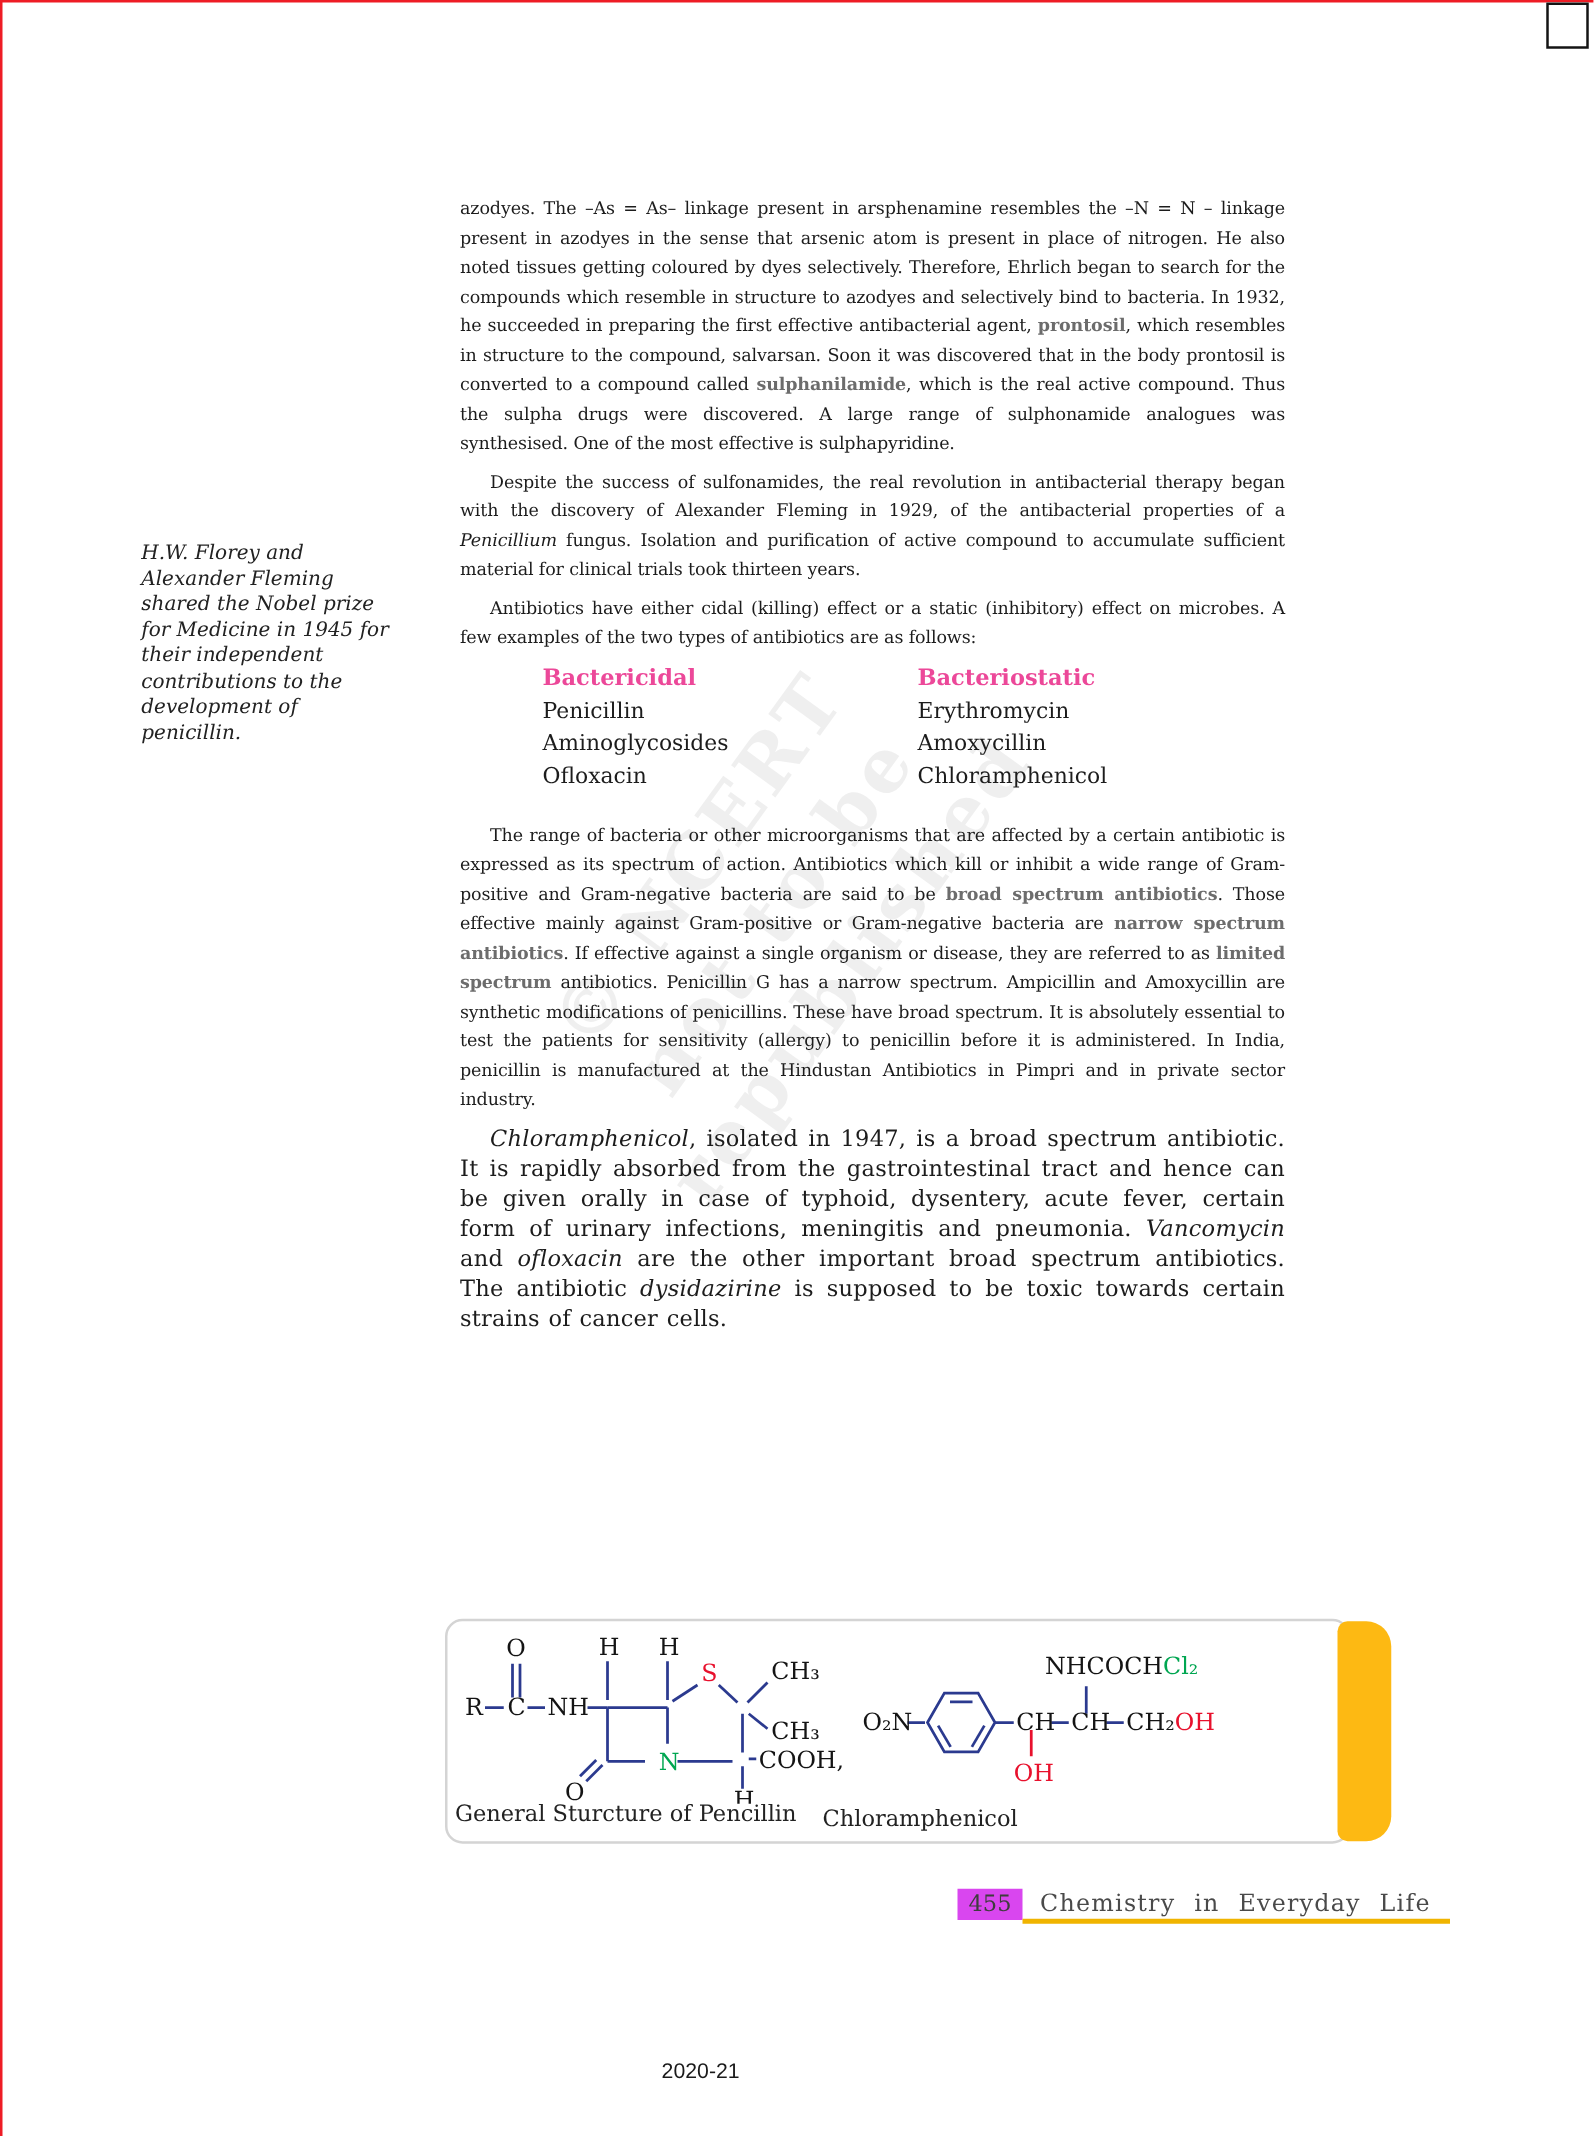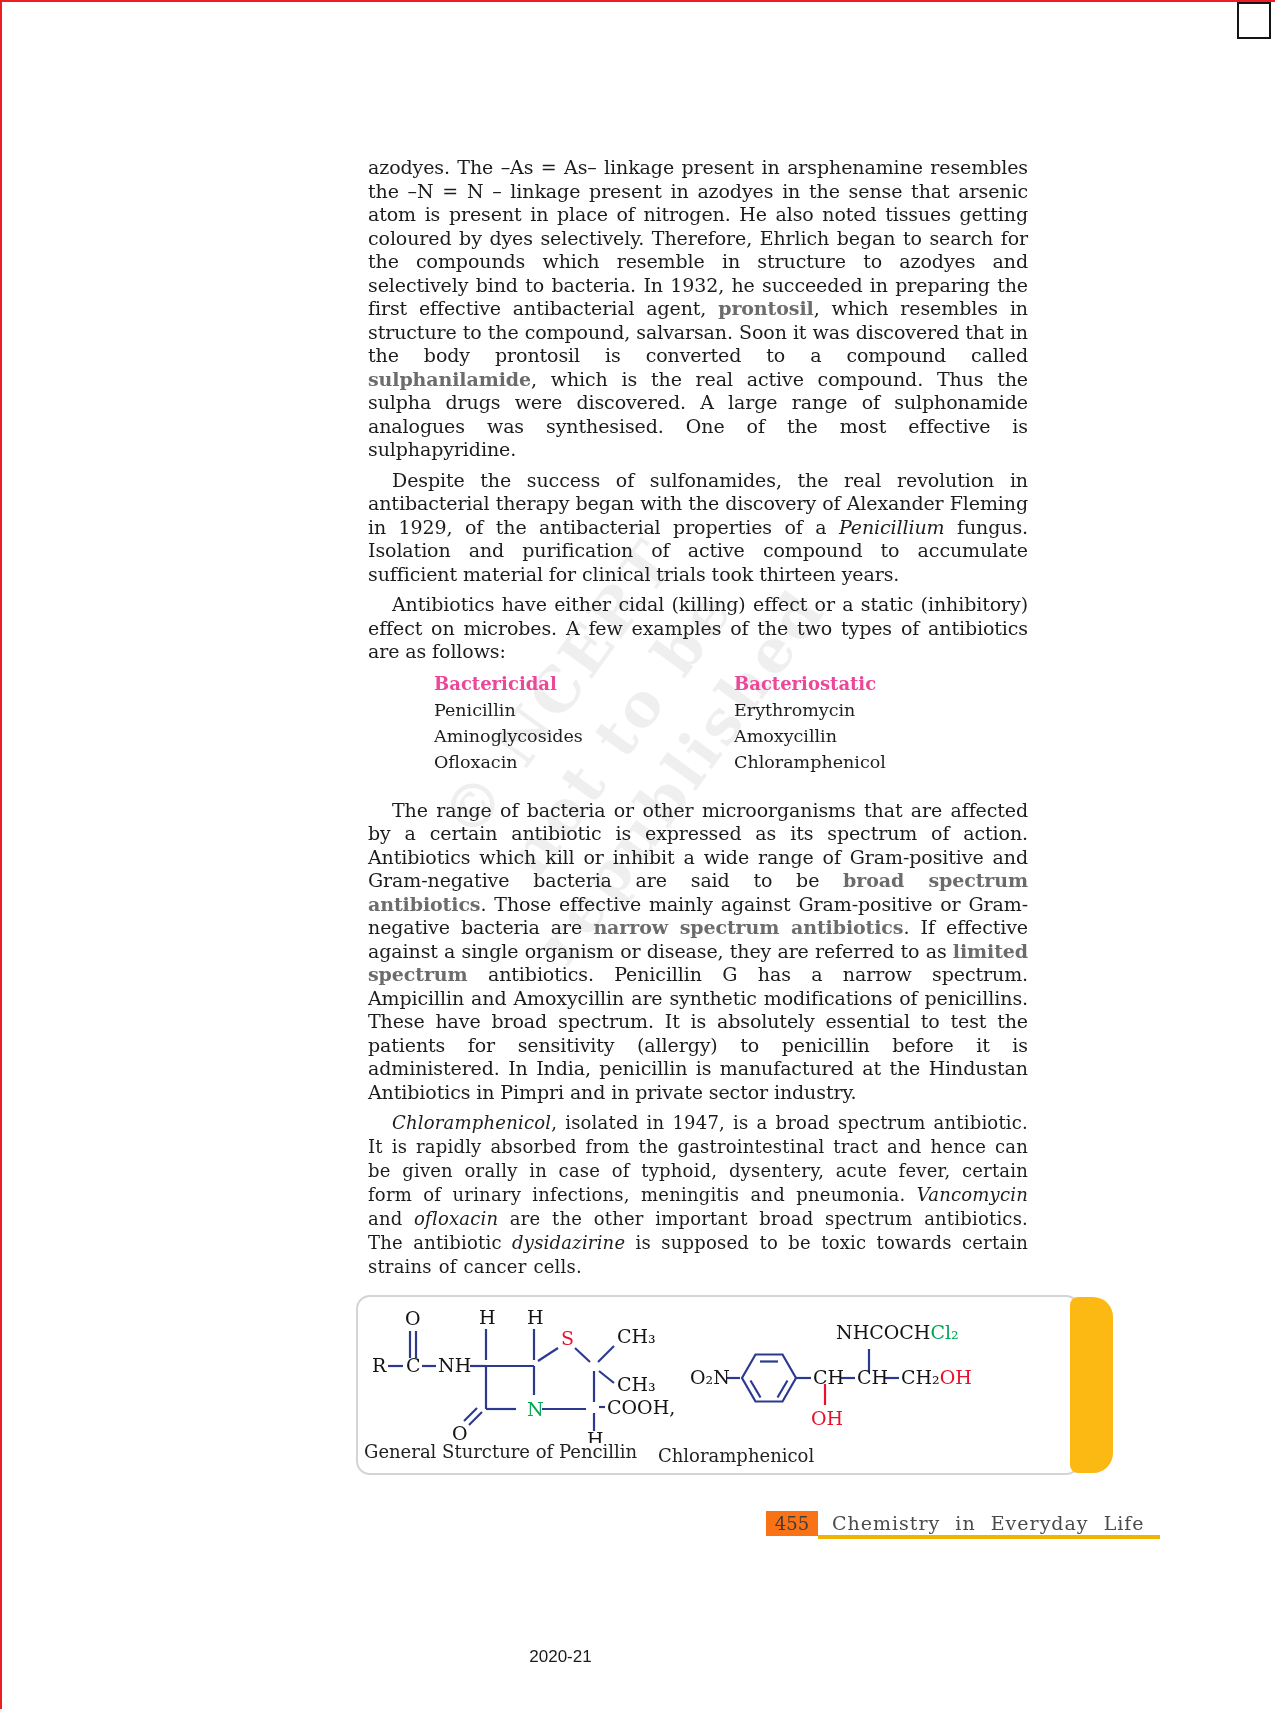--- a/index.html
+++ b/index.html
@@ -11,21 +11,21 @@
 
   .watermark{position:absolute;left:310px;top:620px;width:620px;text-align:center;
              transform:rotate(-54deg);transform-origin:center center;
              font-weight:bold;font-size:60px;line-height:1.25;color:rgba(120,120,120,0.12);
              letter-spacing:4px;pointer-events:none;}
 
   .margin-note{position:absolute;left:113px;top:432px;width:198px;
                font-style:italic;font-size:16px;line-height:20.5px;color:#222222;}
 
   .column{position:absolute;left:368px;top:156px;width:660px;}
-  .para{margin:0;font-size:19px;line-height:23.5px;text-align:justify;letter-spacing:-0.1px;}
+  .para{margin:0;font-size:14px;line-height:23.5px;text-align:justify;letter-spacing:-0.1px;}
   .para.indent{text-indent:24px;margin-top:24px;}
   .para + .para{margin-top:7px;}
   .term{font-weight:bold;color:#6c6c6c;}
   .it{font-style:italic;}
   .p5{font-size:18px;line-height:24px;letter-spacing:0.2px;word-spacing:1px;margin-top:13px;}
 
   .ab-table{position:relative;margin:7px 0 7px 0;height:104px;}
   .ab-col{position:absolute;top:0;}
   .ab-col.c1{left:66px;}
   .ab-col.c2{left:366px;}
@@ -42,21 +42,21 @@
   .caption{position:absolute;font-size:18px;color:#222222;text-align:left;}
   .cap-pen{left:6px;top:144px;width:300px;}
   .cap-chl{left:300px;top:148px;width:360px;}
 
   svg text{font-family:"DejaVu Serif", serif;font-size:19px;fill:#141414;}
   .atom-red{fill:#e8112d;}
   .atom-green{fill:#00a651;}
   .bond{stroke:#2b3a8f;stroke-width:2.2;fill:none;}
   .bond-red{stroke:#e8112d;stroke-width:2.2;}
 
-  .footer-badge{position:absolute;left:766px;top:1511px;width:52px;height:25px;background:#f97316;
+  .footer-badge{position:absolute;left:766px;top:1511px;width:52px;height:25px;background:#d946ef;
                 text-align:center;font-size:18px;line-height:25px;color:#3d3d3d;}
   .footer-title{position:absolute;left:832px;top:1512px;font-size:19px;color:#4a4a4a;
                 letter-spacing:1px;word-spacing:8px;}
   .footer-rule{position:absolute;left:818px;top:1535px;width:342px;height:3.5px;background:#f0b400;}
 
   .year-label{position:absolute;left:0;top:1647px;width:1121px;text-align:center;
               font-family:"Liberation Sans", sans-serif;font-size:17px;color:#1a1a1a;}
 </style>
 </head>
 <body>
@@ -65,20 +65,21 @@
 
   <div class="edge-top"></div>
   <div class="edge-left"></div>
   <div class="corner-box"></div>
 
   <div class="watermark">
     <div>© NCERT</div>
     <div>not to be republished</div>
   </div>
 
+  <aside class="margin-note">H.W. Florey and Alexander Fleming shared the Nobel prize for Medicine in 1945 for their independent contributions to the development of penicillin.</aside>
 
   <main class="column">
 
     <p class="para"><span>azodyes. The –As = As– linkage present in arsphenamine resembles the –N = N – linkage present in azodyes in the sense that arsenic atom is present in place of nitrogen. He also noted tissues getting coloured by dyes selectively. Therefore, Ehrlich began to search for the compounds which resemble in structure to azodyes and selectively bind to bacteria. In 1932, he succeeded in preparing the first effective antibacterial agent, </span><span class="term">prontosil</span><span>, which resembles in structure to the compound, salvarsan. Soon it was discovered that in the body prontosil is converted to a compound called </span><span class="term">sulphanilamide</span><span>, which is the real active compound. Thus the sulpha drugs were discovered. A large range of sulphonamide analogues was synthesised. One of the most effective is sulphapyridine.</span></p>
 
     <p class="para indent"><span>Despite the success of sulfonamides, the real revolution in antibacterial therapy began with the discovery of Alexander Fleming in 1929, of the antibacterial properties of a </span><span class="it">Penicillium</span><span> fungus. Isolation and purification of active compound to accumulate sufficient material for clinical trials took thirteen years.</span></p>
 
     <p class="para indent"><span>Antibiotics have either cidal (killing) effect or a static (inhibitory) effect on microbes. A few examples of the two types of antibiotics are as follows:</span></p>
 
     <div class="ab-table">

